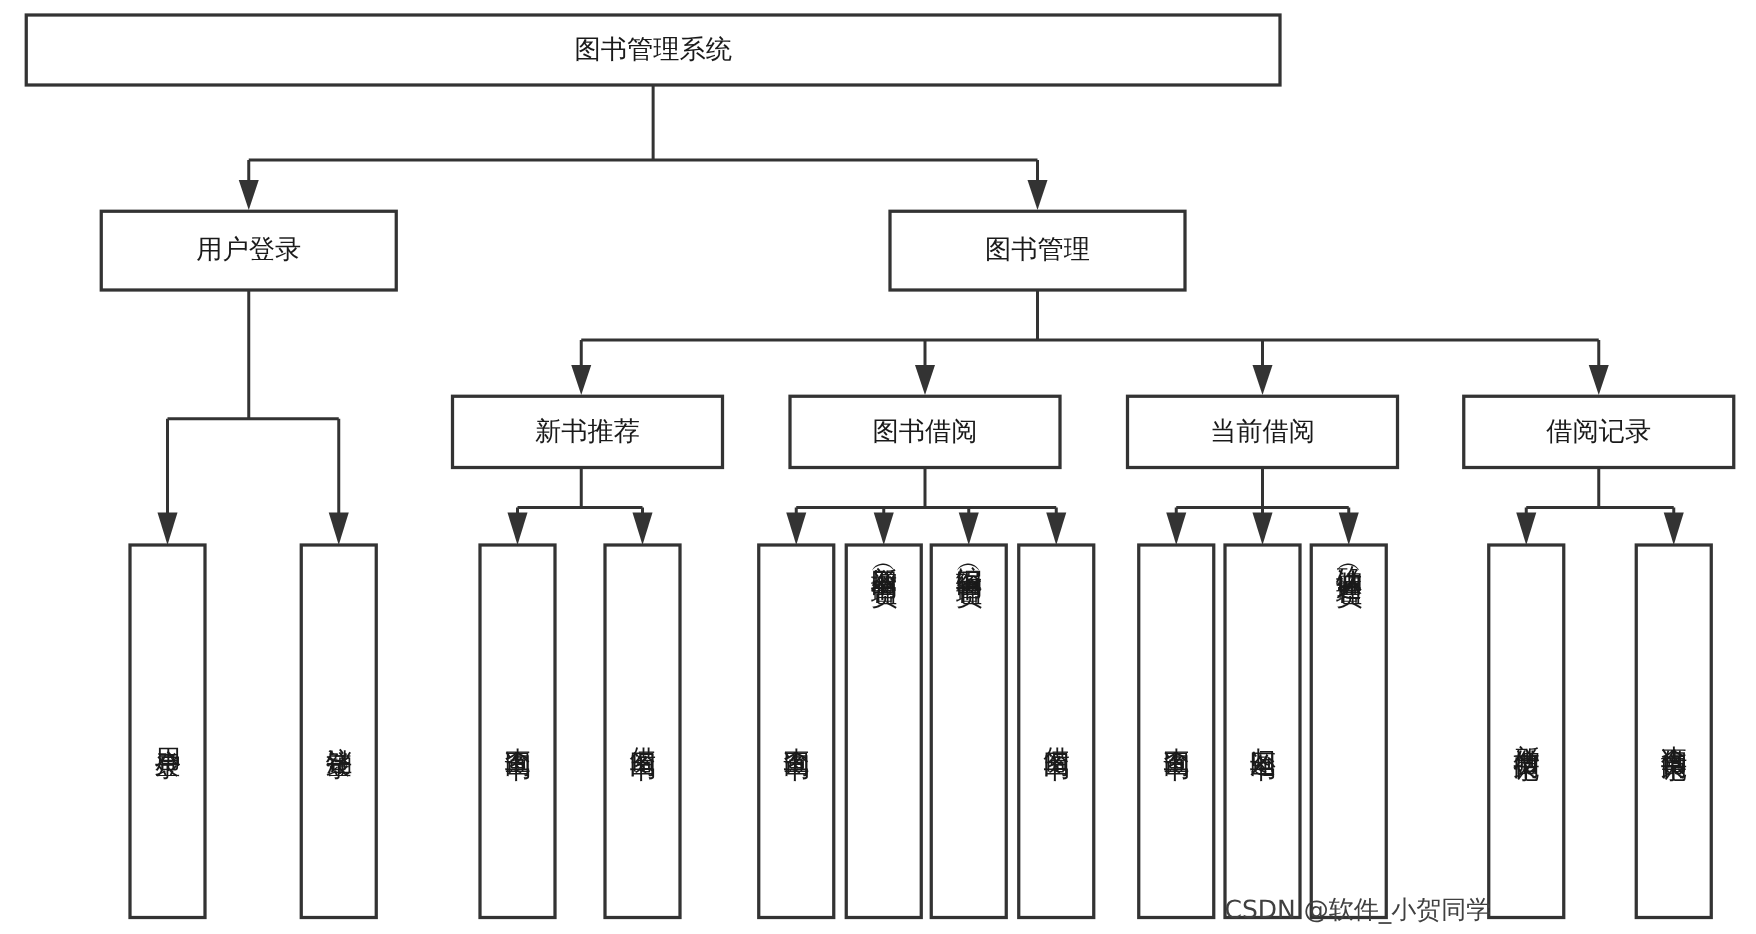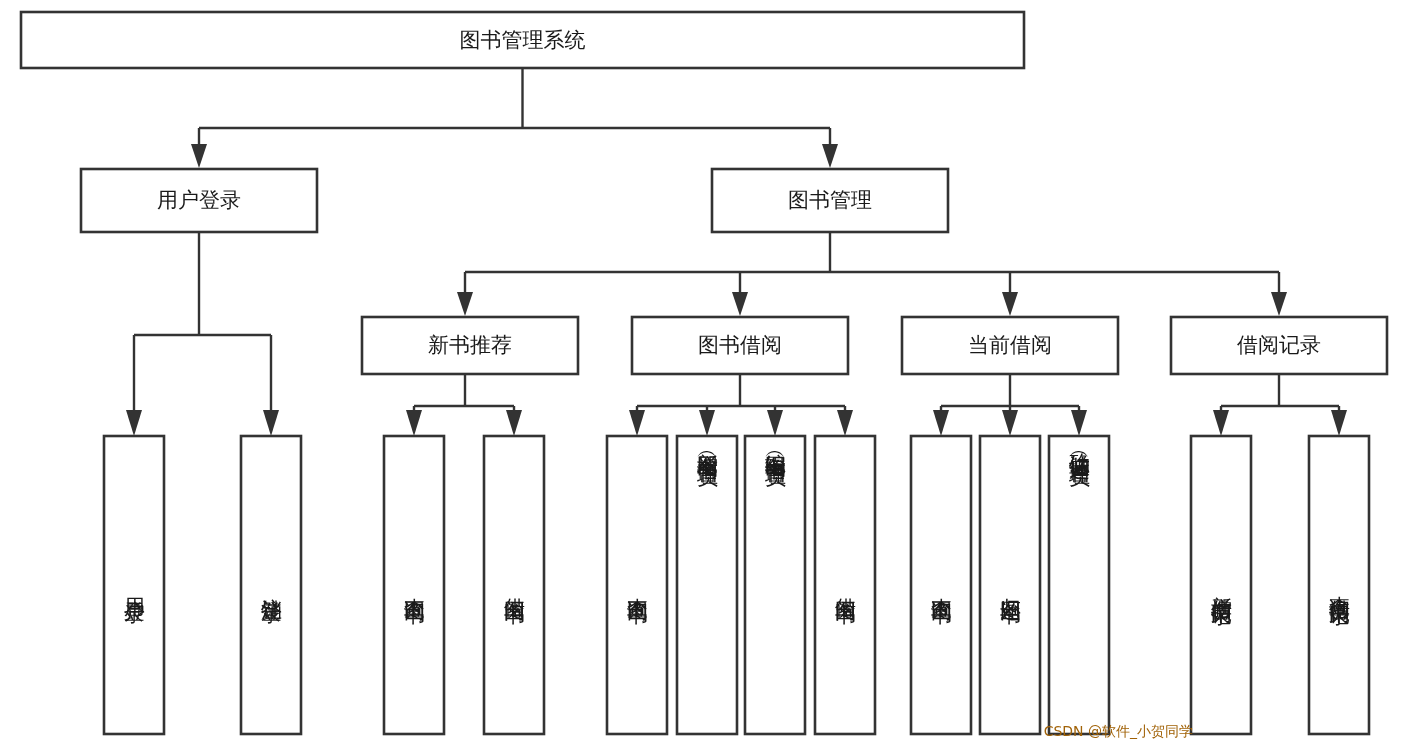--- a/index.html
+++ b/index.html
@@ -64,22 +64,22 @@
     color: #1a1a1a;
     letter-spacing: 2px;
     white-space: nowrap;
     text-align: center;
   }
   .watermark {
     position: absolute;
     right: 18px;
     bottom: 6px;
     font-family: "DejaVu Sans", "Liberation Sans", sans-serif;
-    font-size: 14px;
-    color: #a16207;
+    font-size: 20px;
+    color: #404040;
     white-space: nowrap;
     pointer-events: none;
   }
 </style>
 </head>
 <body>
 
 <div id="diagram-root">
 
   <svg class="diagram" viewBox="0 0 1405 747" xmlns="http://www.w3.org/2000/svg">

